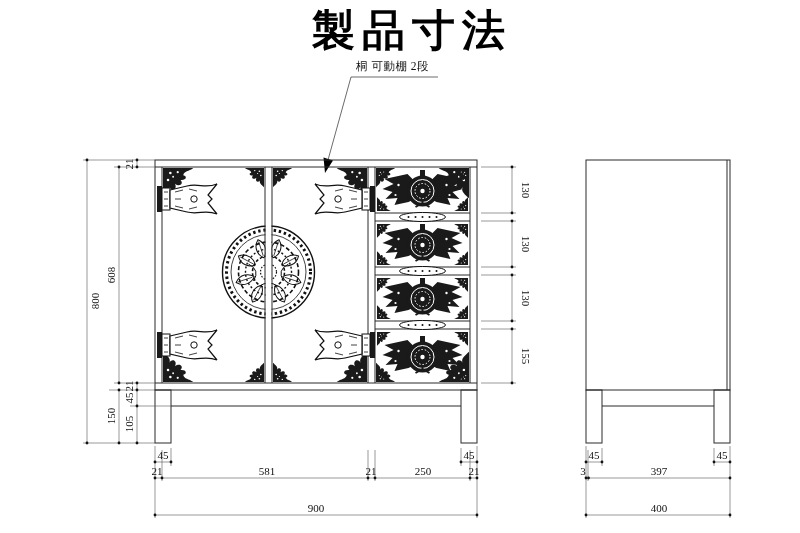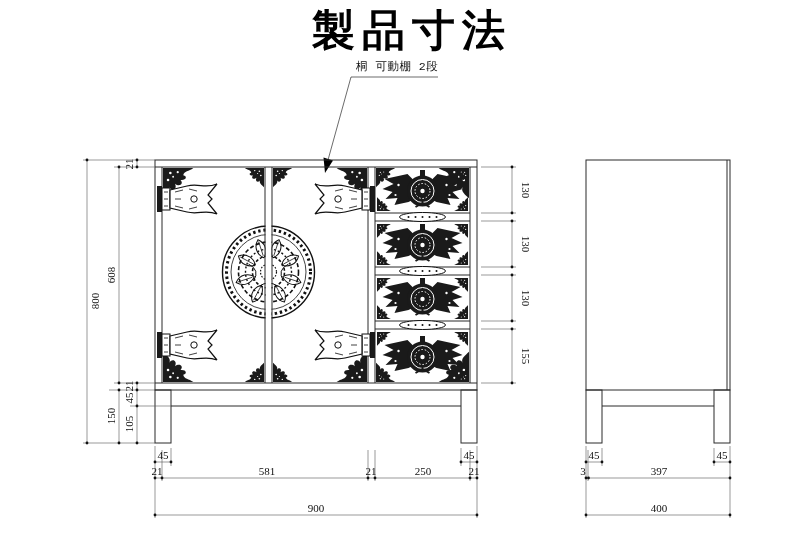--- a/index.html
+++ b/index.html
@@ -7,21 +7,21 @@
     position:relative;width:800px;height:533px;background:#ffffff;
     font-family:"Liberation Serif","DejaVu Serif",serif;overflow:hidden;
   }
   .title{
     position:absolute;top:2px;left:0;width:824px;text-align:center;
     font-size:43px;font-weight:bold;letter-spacing:7px;color:#000;
     font-family:"DejaVu Serif","Liberation Serif",serif;
   }
   .callout-label{
     position:absolute;top:59px;left:356px;font-size:11.5px;color:#111;
-    letter-spacing:0.5px;font-family:Liberation Mono, monospace;
+    letter-spacing:0.5px;font-family:Liberation Serif, serif;
   }
   svg{position:absolute;top:0;left:0;}
   .dim{font-family:"Liberation Serif","DejaVu Serif",serif;font-size:11px;fill:#111;}
   .outline{stroke:#2b2b2b;stroke-width:1;fill:none;}
   .thin{stroke:#2b2b2b;stroke-width:0.7;fill:none;}
   .ext{stroke:#555;stroke-width:0.6;fill:none;}
 </style>
 </head>
 <body>
 

